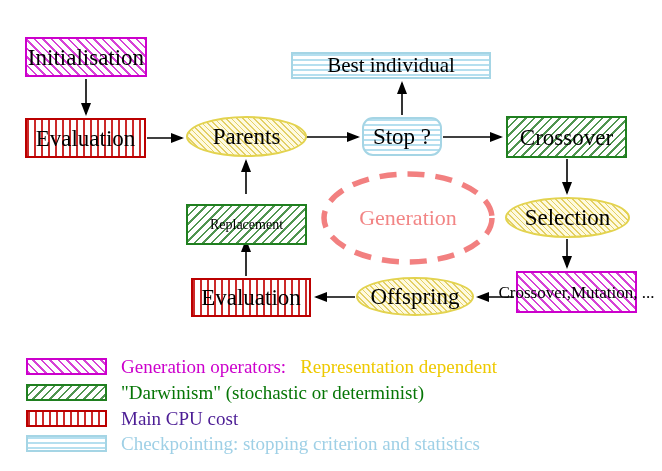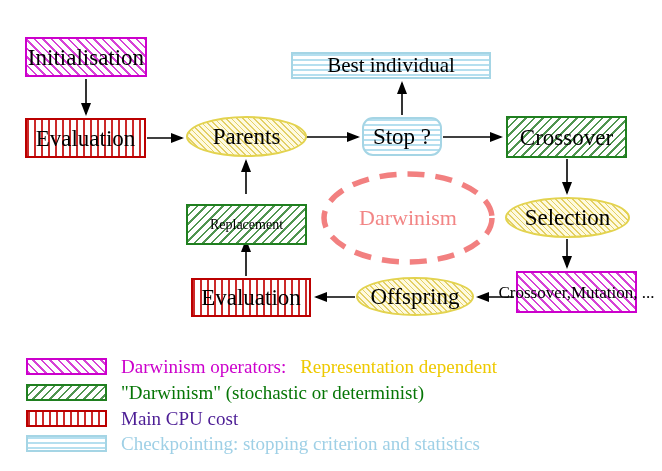--- a/index.html
+++ b/index.html
@@ -141,26 +141,26 @@
     <div>Crossover,</div>
     <div>Mutation, ...</div>
   </div>
 
   <div class="node ellipse hatch-yellow" style="left:356px; top:265px; width:118px; height:39px;">Offspring</div>
 
   <div class="node stripe-red" style="left:191px; top:266px; width:120px; height:39px;">Evaluation</div>
 
   <div class="node hatch-green" style="left:186px; top:192px; width:121px; height:41px; font-size:14px;">Replacement</div>
 
-  <div class="generation-label" style="left:324px; top:162px; width:168px; height:88px;">Darwinism</div>
+  <div class="generation-label" style="left:324px; top:162px; width:168px; height:88px;">Generation</div>
 
   <div>
     <div class="legend-swatch hatch-magenta" style="left:26px; top:346px;"></div>
     <div class="legend-text" style="top:344px;">
-      <span class="t-magenta">Darwinism operators:</span>
+      <span class="t-magenta">Generation operators:</span>
       <span class="t-gold">Representation dependent</span>
     </div>
 
     <div class="legend-swatch hatch-green" style="left:26px; top:372px;"></div>
     <div class="legend-text" style="top:370px;">
       <span class="t-green">"Darwinism" (stochastic or determinist)</span>
     </div>
 
     <div class="legend-swatch stripe-red" style="left:26px; top:398px;"></div>
     <div class="legend-text" style="top:396px;">

